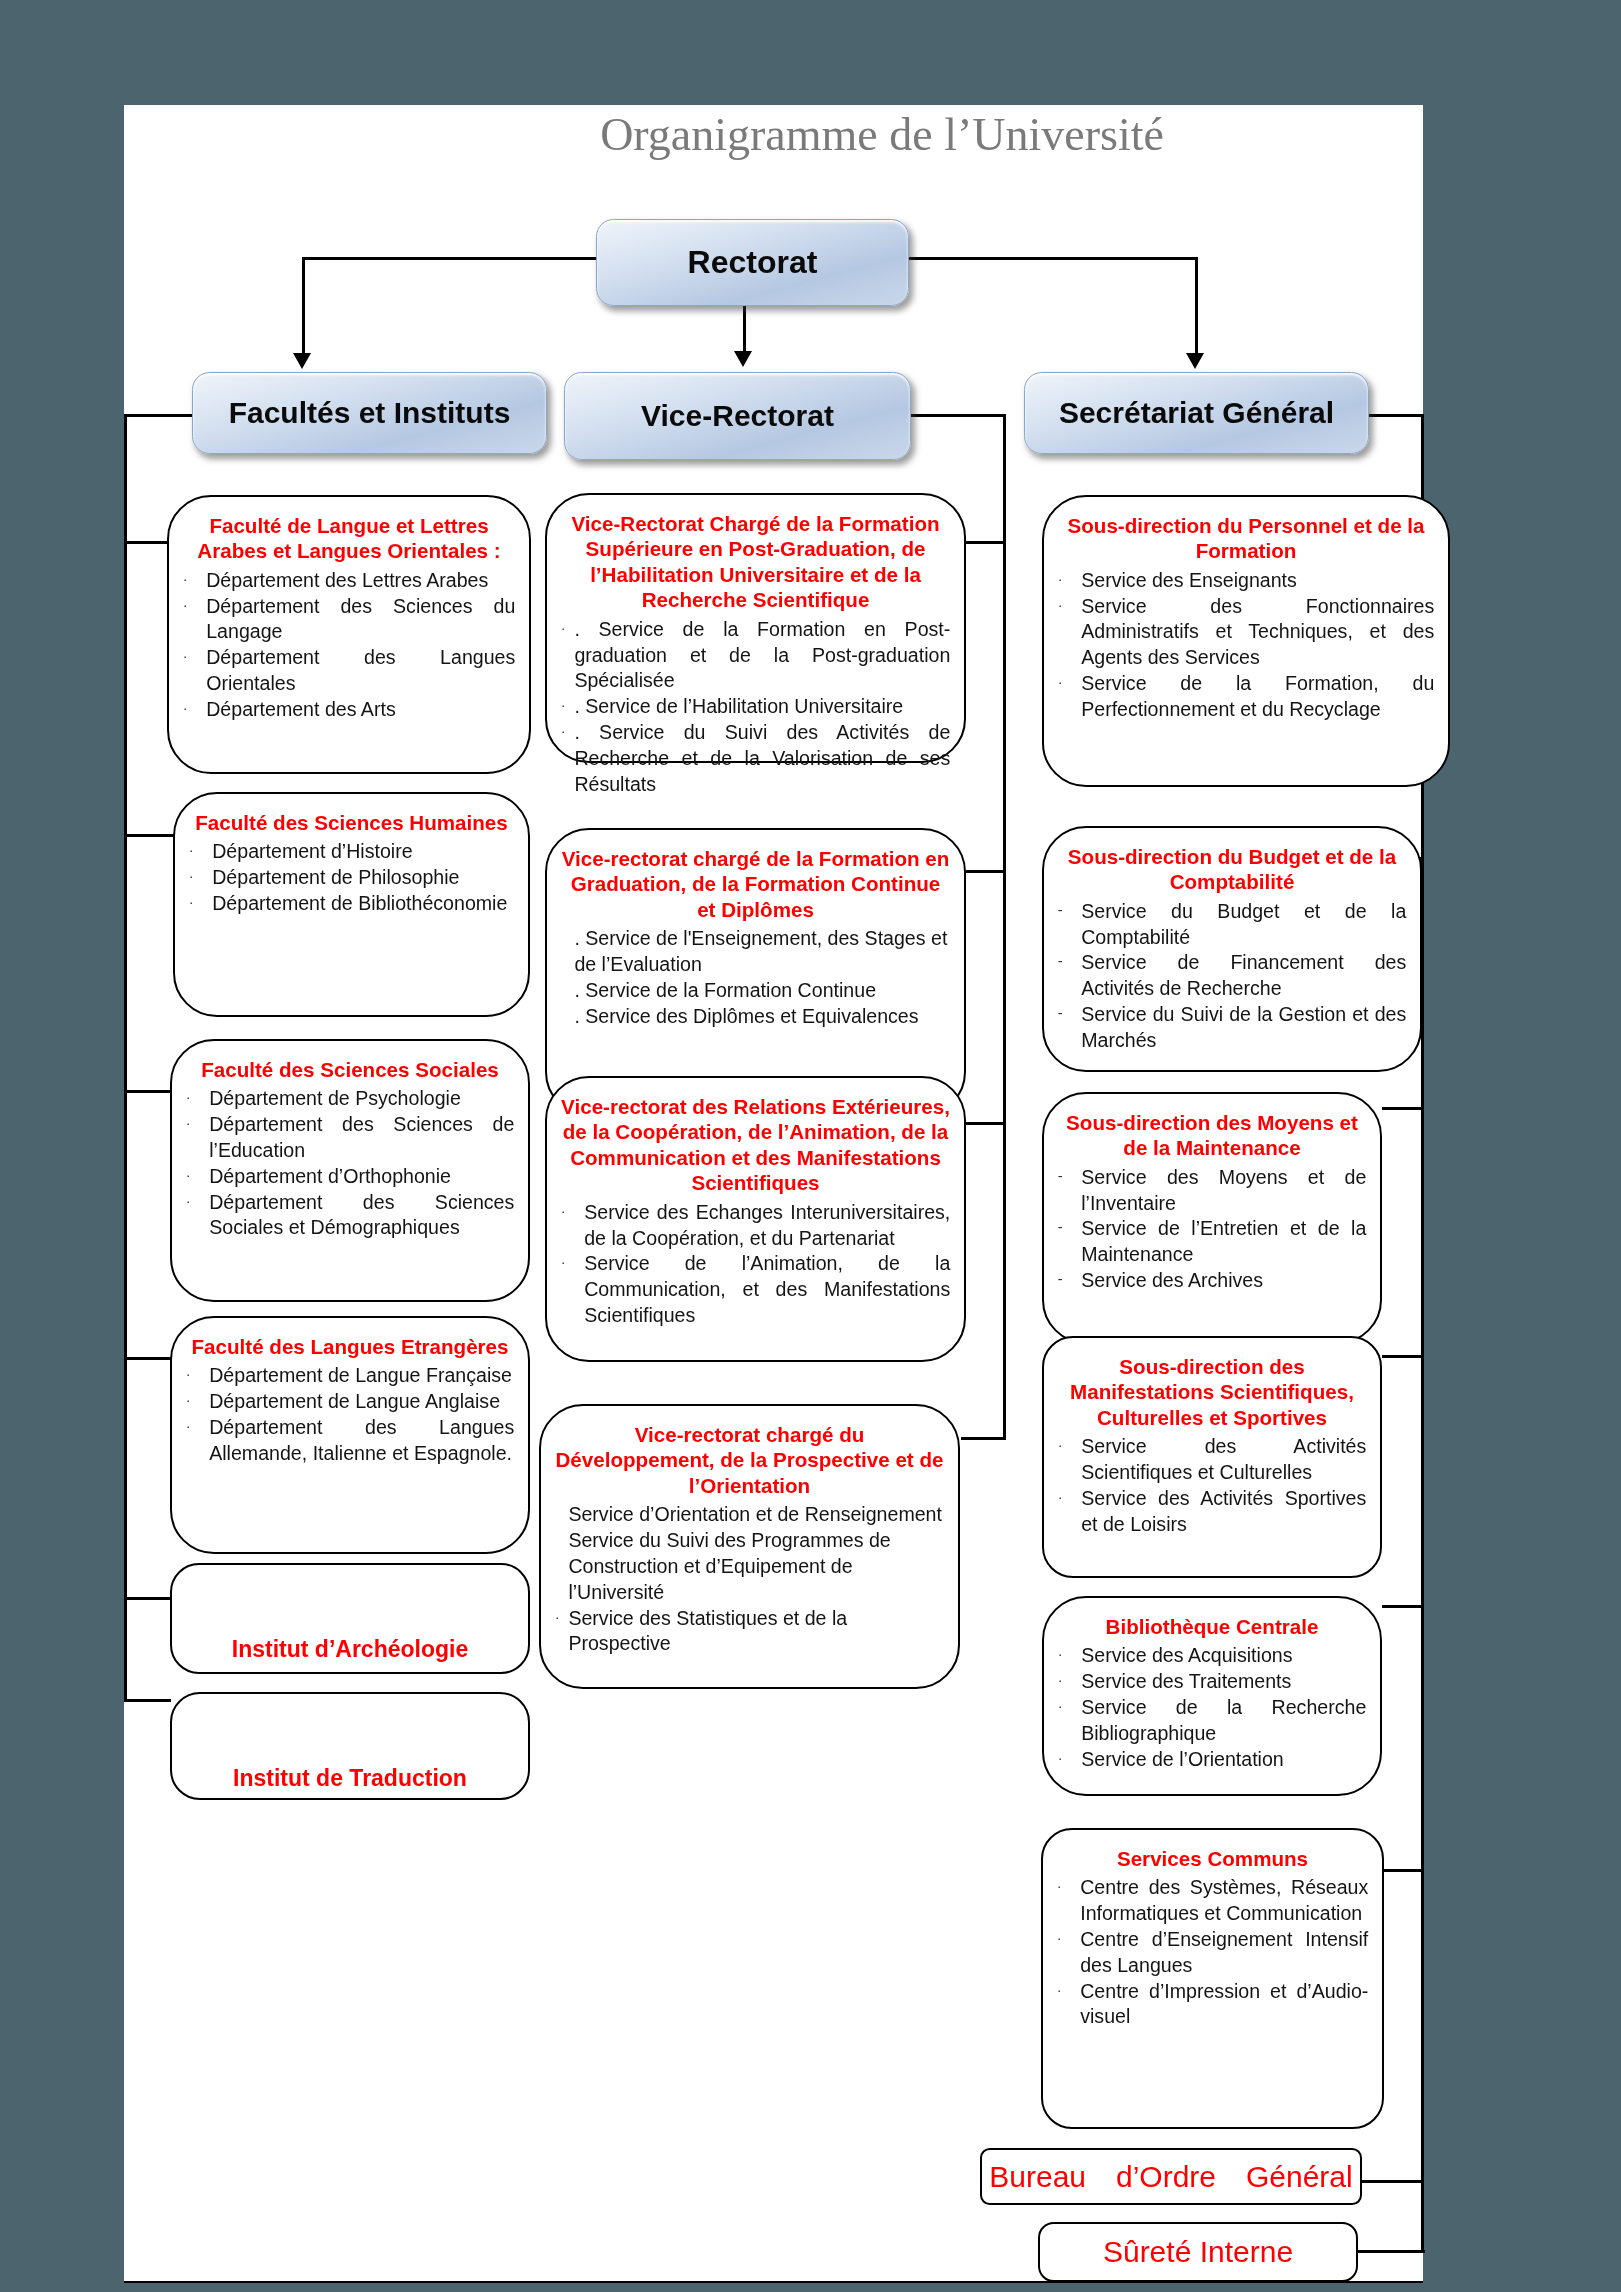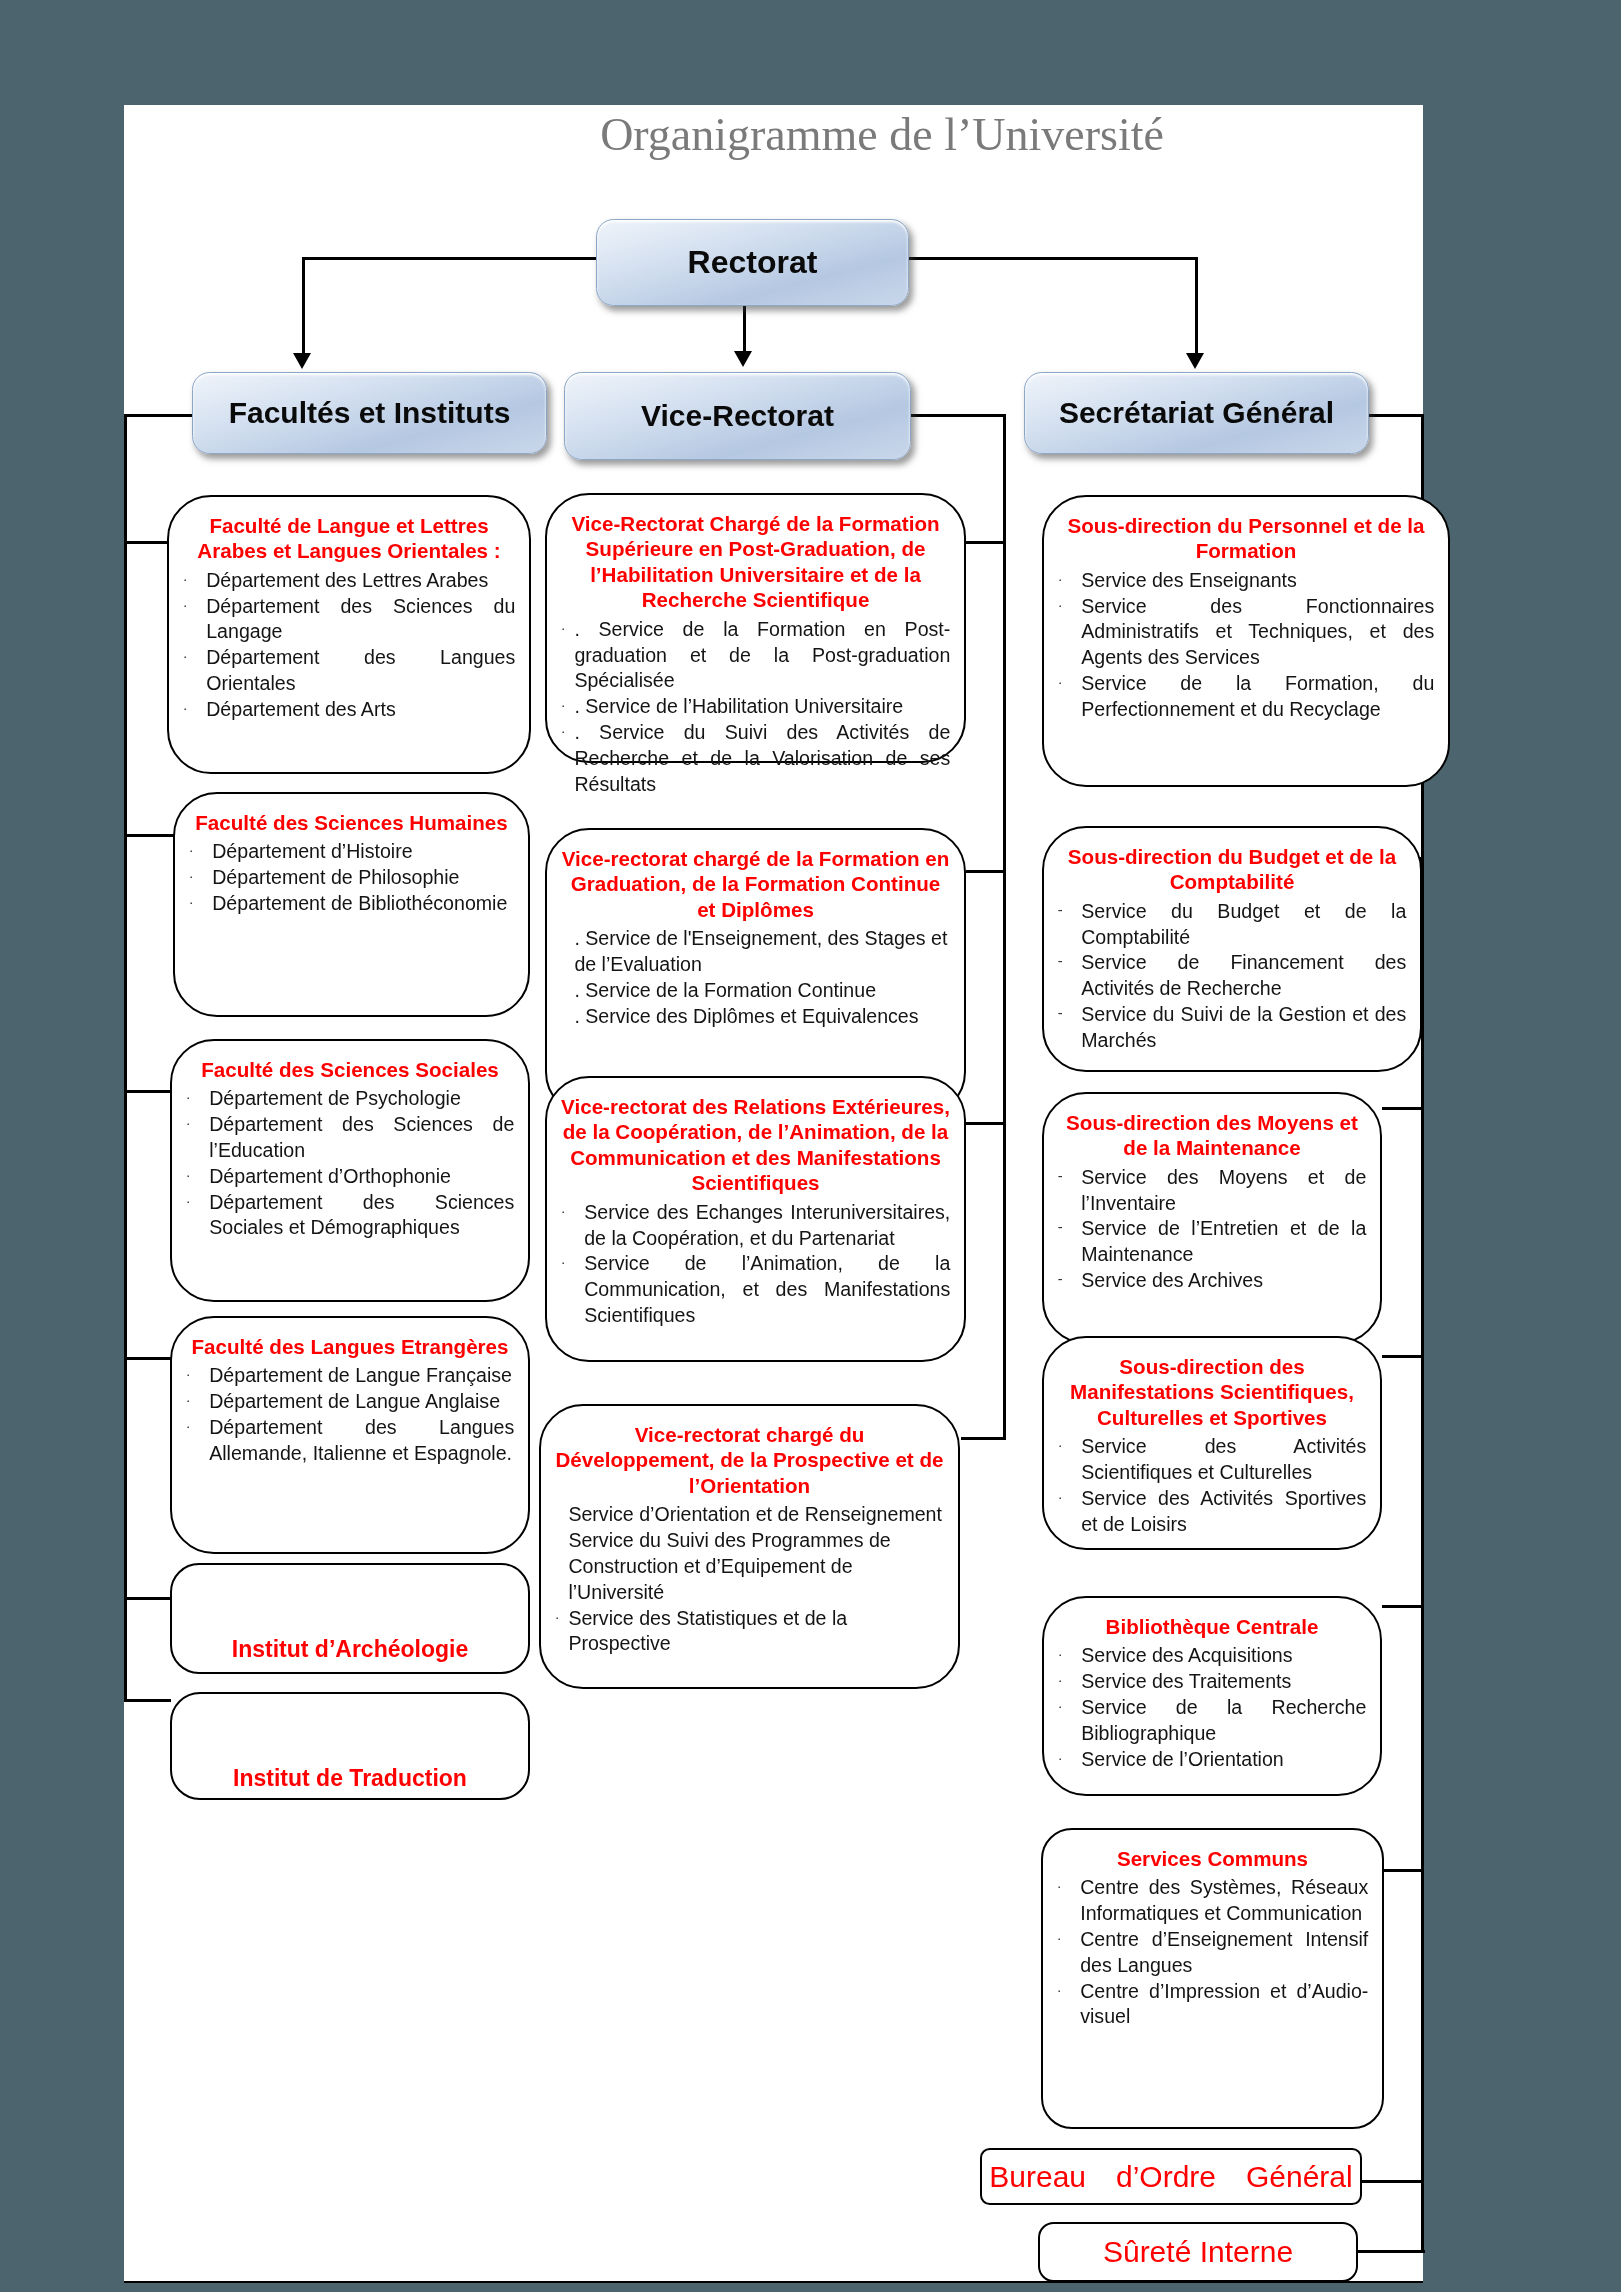--- a/index.html
+++ b/index.html
@@ -297,21 +297,21 @@
         <div class="item">
           <span class="m">-</span>
           <span class="t">Service de l’Entretien et de la Maintenance</span>
         </div>
         <div class="item">
           <span class="m">-</span>
           <span class="t">Service des Archives</span>
         </div>
       </div>
   </div>
-  <div class="wbox" style="left:1042px;top:1336px;width:340px;height:214px;">
+  <div class="wbox" style="left:1042px;top:1336px;width:340px;height:242px;border-radius:31px;">
     <div class="btitle">Sous-direction des Manifestations Scientifiques, Culturelles et Sportives</div>
     <div class="items">
 
     <div class="item">
           <span class="m">·</span>
           <span class="t">Service des Activités Scientifiques et Culturelles</span>
         </div>
         <div class="item">
           <span class="m">·</span>
           <span class="t">Service des Activités Sportives et de Loisirs</span>

